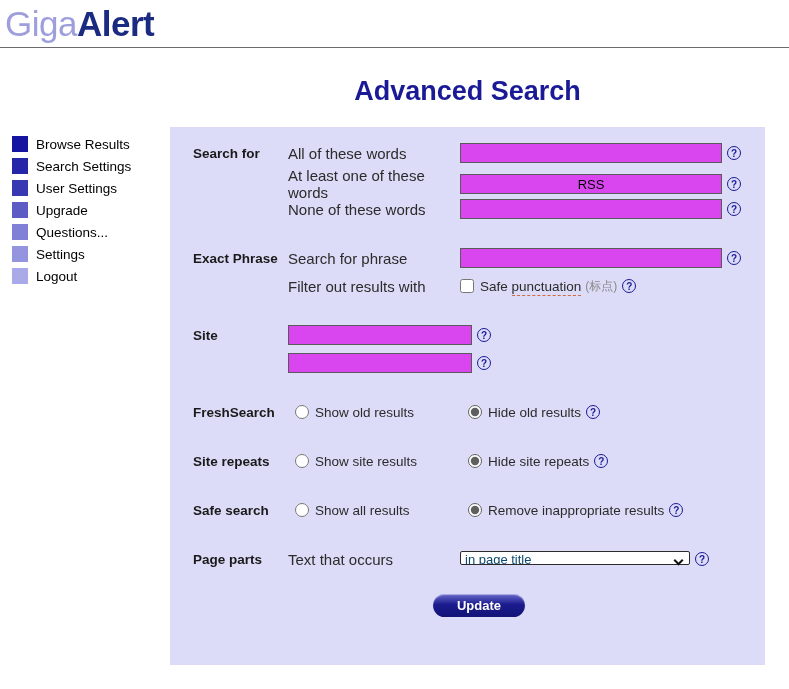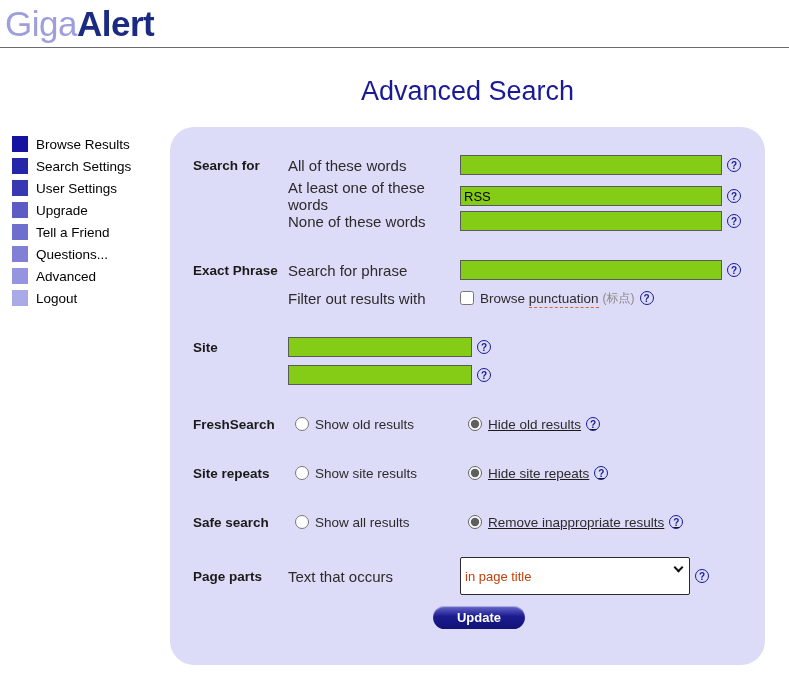--- a/index.html
+++ b/index.html
@@ -19,21 +19,21 @@
   }
   .logo { font-size: 35px; line-height: 44px; letter-spacing: -0.5px; }
   .logo-light { color: #9e9edd; font-weight: 400; }
   .logo-dark  { color: #1c2b82; font-weight: 700; }
 
   
   .title-row { margin-left: 170px; width: 595px; text-align: center; }
   .page-title {
     margin-top: 28px;
     font-size: 27px;
-    font-weight: 400;
+    font-weight: 700;
     color: #1a1a96;
   }
 
   
   .content { display: flex; margin-top: 20px; }
 
   
   .sidebar { width: 170px; padding: 6px 0 0 12px; flex: 0 0 auto; }
   .side-item {
     display: flex; align-items: center;
@@ -43,42 +43,42 @@
     width: 16px; height: 16px;
     margin-right: 8px;
     flex: 0 0 auto;
   }
   .side-label { font-size: 13.5px; color: #000000; }
 
   
   .panel {
     width: 595px;
     background: #dcdcf8;
-    padding: 24px 0 0 23px;
+    padding: 12px 0 0 23px;
     height: 538px;
-    border-radius: 24px;
   }
   .section { margin-bottom: 21px; }
   .frow {
     display: grid;
     grid-template-columns: 95px 172px auto;
     align-items: center;
     height: 28px;
   }
   .sec-label { font-size: 13.5px; font-weight: 700; color: #1a1a1a; }
   .fld-label { font-size: 15px; color: #2b2b2b; }
 
   .ctrl { display: flex; align-items: center; }
   input[type="text"] {
     width: 262px; height: 20px;
     border: 1px solid #5a5a5a;
-    background: #84cc16;
+    background: #d946ef;
     font-family: "Liberation Sans", sans-serif;
     font-size: 13px;
     padding: 0 3px;
+    text-align: center;
   }
 
   .help {
     display: inline-flex; align-items: center; justify-content: center;
     width: 14px; height: 14px;
     margin-left: 5px;
     border: 1px solid #1a1a96;
     border-radius: 50%;
     color: #1a1a96;
     font-size: 10px; font-weight: 700;
@@ -94,33 +94,33 @@
   }
   .chk-group { display: flex; align-items: center; }
   .chk-item { display: flex; align-items: center; margin-right: 22px; }
   .chk-item:last-child { margin-right: 0; }
   .chk-label { font-size: 13.5px; color: #2b2b2b; }
   .underline-dashed { border-bottom: 1px dashed #d2683c; padding-bottom: 1px; }
   .cjk-note { color: #8a8a8a; font-size: 12px; margin-left: 4px; }
 
   .radio-item { display: flex; align-items: center; }
   .radio-col2 { padding-left: 7px; }
-  .radio-col3 { padding-left: 8px; text-decoration: underline; }
+  .radio-col3 { padding-left: 8px; }
 
   .select-wrap { position: relative; display: inline-block; }
   select {
     appearance: none; -webkit-appearance: none;
-    width: 230px; height: 38px;
+    width: 230px; height: 14px;
     border: 1px solid #2b2b2b;
     border-radius: 2px;
     background: #ffffff;
     font-family: "Liberation Sans", sans-serif;
     font-size: 13px;
     padding: 0 22px 0 4px;
-    color: #c2410c;
+    color: #0c4a6e;
   }
   .chevron {
     position: absolute; right: 8px; top: 7px;
     width: 7px; height: 7px;
     border-right: 2px solid #111; border-bottom: 2px solid #111;
     transform: rotate(45deg);
     pointer-events: none;
   }
 
   .button-row { display: flex; justify-content: center; margin-top: 14px; }
@@ -163,30 +163,26 @@
     </div>
     <div class="side-item">
       <span class="side-swatch" style="background-color: rgb(56, 56, 178);"></span>
       <span class="side-label">User Settings</span>
     </div>
     <div class="side-item">
       <span class="side-swatch" style="background-color: rgb(92, 92, 196);"></span>
       <span class="side-label">Upgrade</span>
     </div>
     <div class="side-item">
-      <span class="side-swatch" style="background-color: rgb(110, 110, 205);"></span>
-      <span class="side-label">Tell a Friend</span>
-    </div>
-    <div class="side-item">
       <span class="side-swatch" style="background-color: rgb(128, 128, 214);"></span>
       <span class="side-label">Questions...</span>
     </div>
     <div class="side-item">
       <span class="side-swatch" style="background-color: rgb(148, 148, 223);"></span>
-      <span class="side-label">Advanced</span>
+      <span class="side-label">Settings</span>
     </div>
     <div class="side-item">
       <span class="side-swatch" style="background-color: rgb(170, 170, 233);"></span>
       <span class="side-label">Logout</span>
     </div>
   </div>
 
   <div class="panel">
 
     <div class="section">
@@ -224,21 +220,21 @@
           <input type="text" value="" style="">
           <span class="help">?</span>
         </span>
       </div>
       <div class="frow">
         <span></span>
         <span class="fld-label">Filter out results with</span>
         <span class="ctrl chk-group">
           <span class="chk-item">
             <input type="checkbox" style="">
-            <span class="chk-label"><span>Browse </span><span class="underline-dashed">punctuation</span></span>
+            <span class="chk-label"><span>Safe </span><span class="underline-dashed">punctuation</span></span>
             <span class="cjk-note">(标点)</span>
             <span class="help">?</span>
           </span>
         </span>
       </div>
     </div>
 
     <div class="section">
       <div class="frow">
         <span class="sec-label">Site</span>

